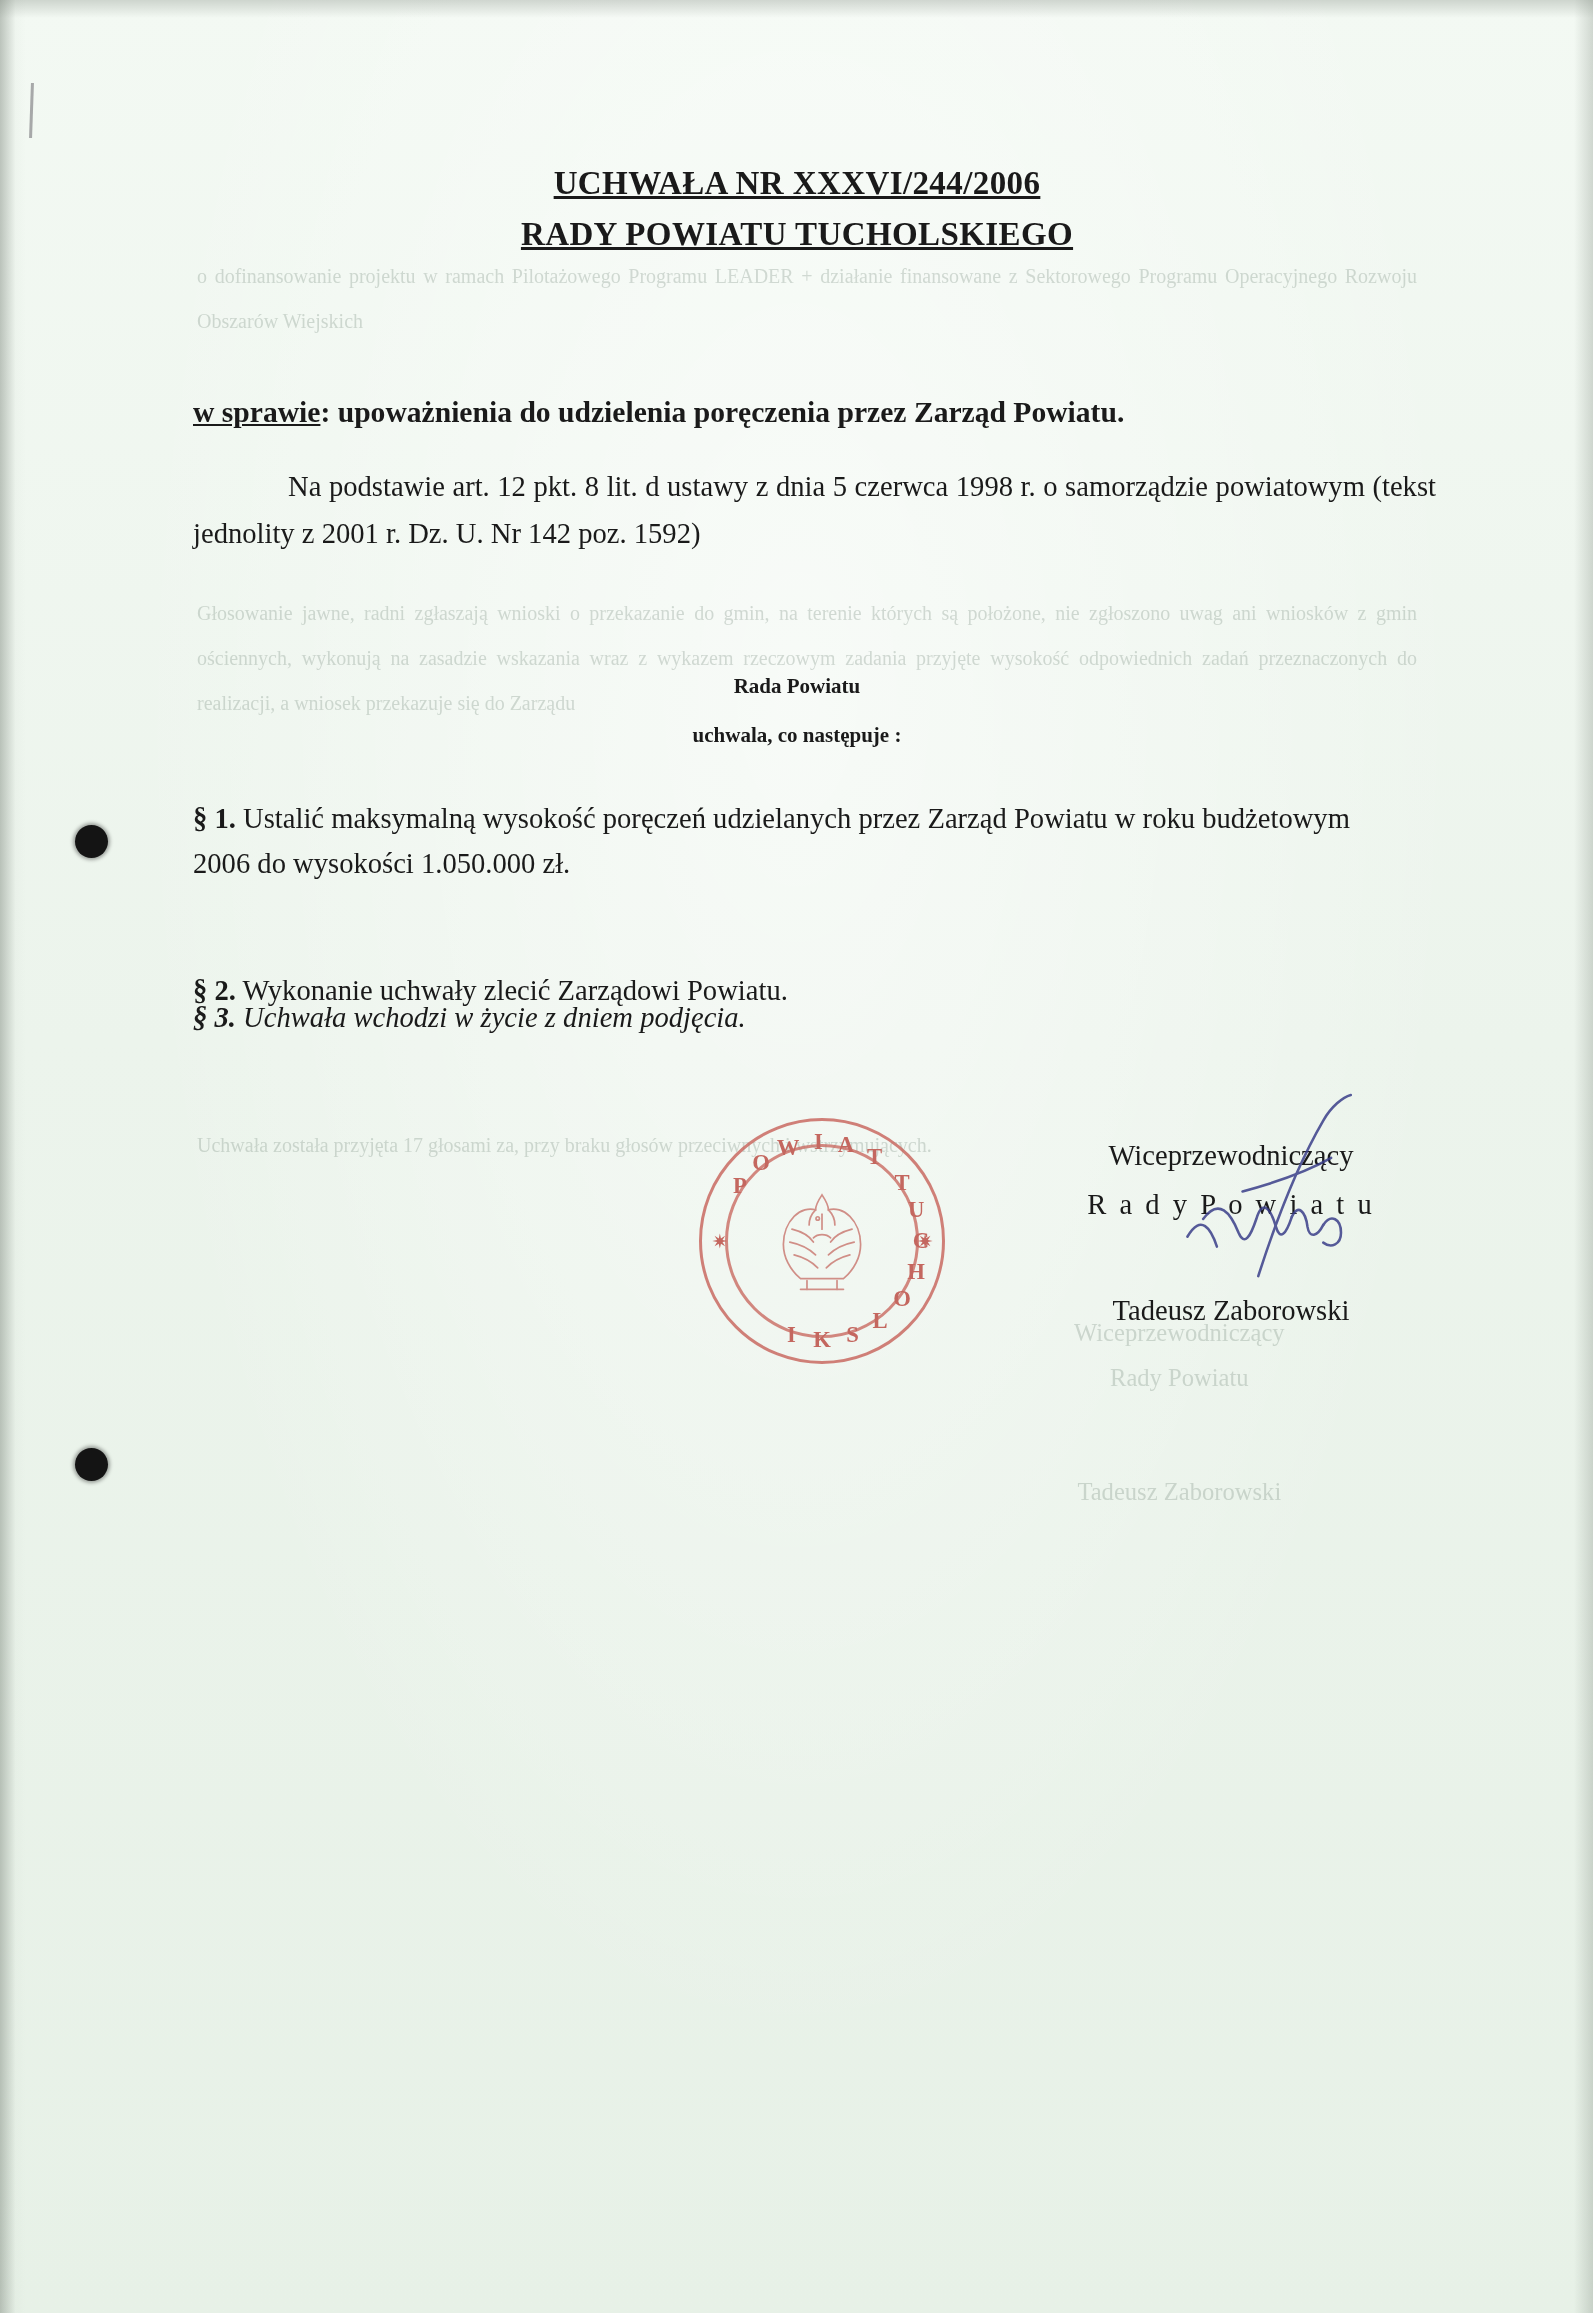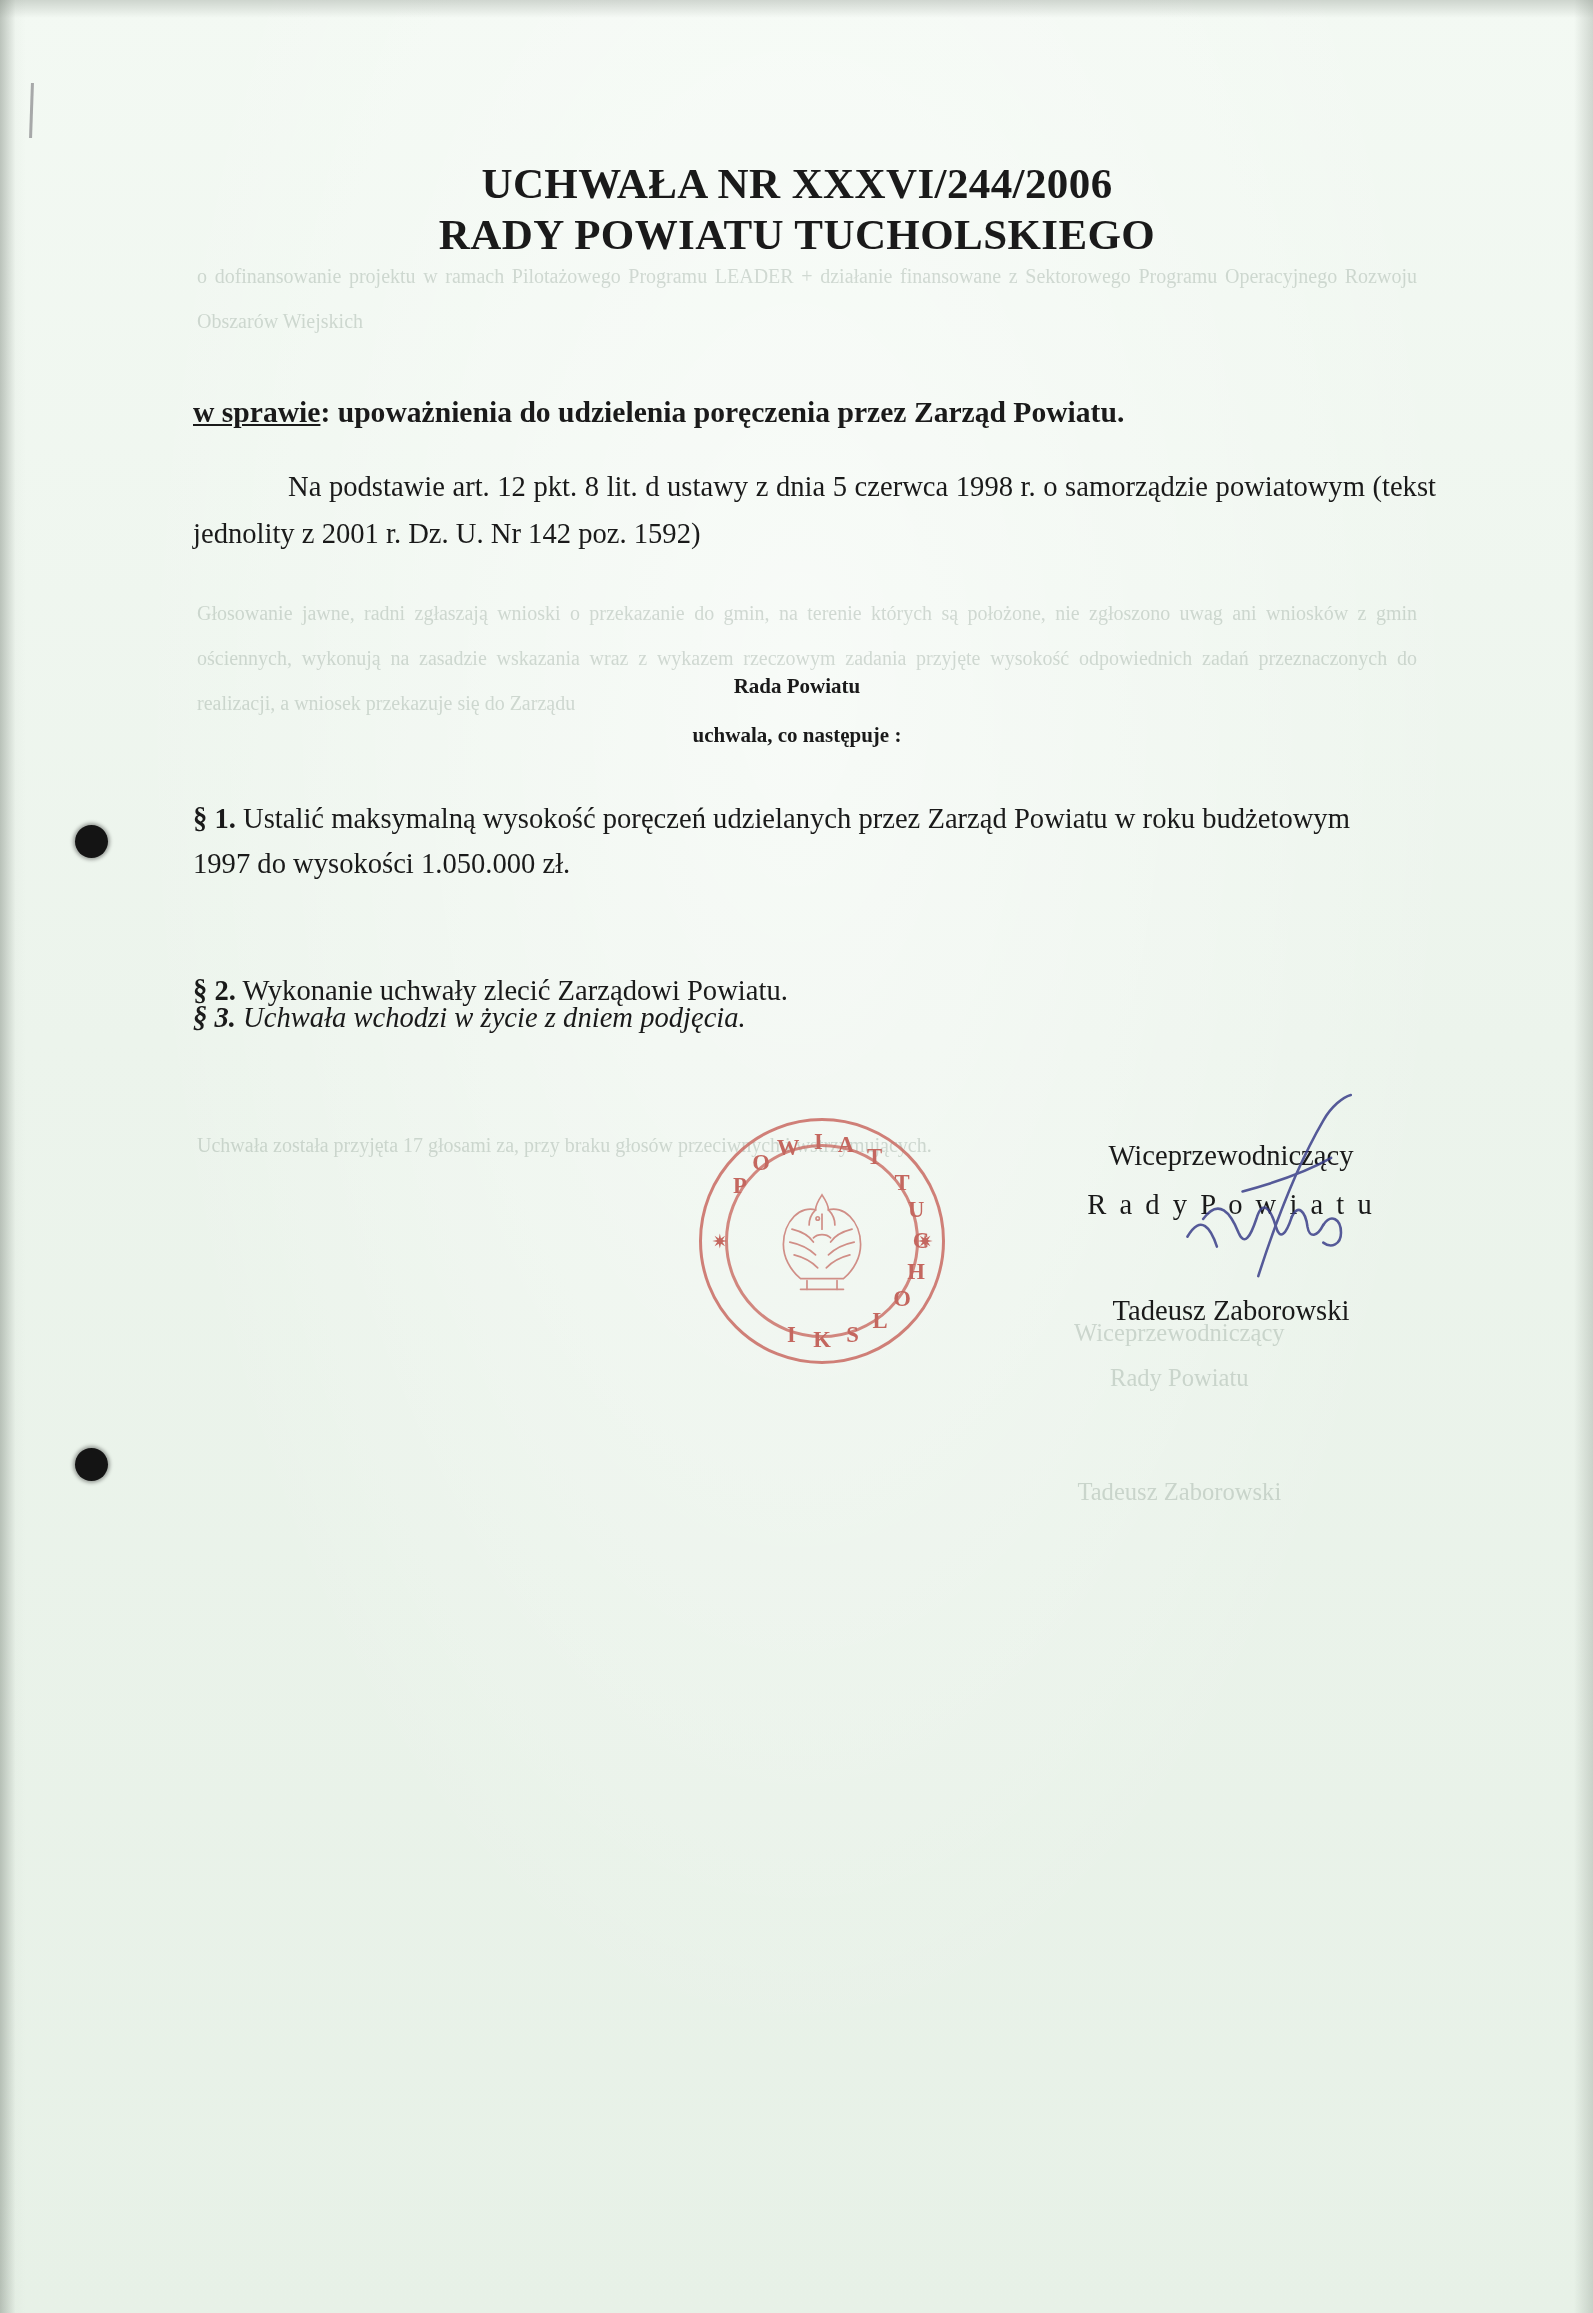--- a/index.html
+++ b/index.html
@@ -104,23 +104,24 @@
 
   .title-block {
     position: absolute;
     left: 0;
     right: 0;
     top: 158px;
     text-align: center;
   }
   .title-line {
     font-weight: bold;
-    font-size: 43px;
+    font-size: 33px;
     letter-spacing: 0.4px;
     line-height: 51px;
+    text-decoration: underline;
   }
 
   .subject {
     position: absolute;
     left: 193px;
     right: 158px;
     top: 384px;
     font-size: 29.6px;
     font-weight: bold;
     margin-top: 12px;
@@ -269,21 +270,21 @@
     </div>
 
     <div class="legal-basis">Na podstawie art. 12 pkt. 8 lit. d ustawy z dnia 5 czerwca 1998 r. o samorządzie powiatowym (tekst jednolity z 2001 r. Dz. U. Nr 142 poz. 1592)</div>
 
     <div class="council-block">
       <div>Rada Powiatu</div>
       <div>uchwala, co następuje :</div>
     </div>
 
     <div class="para p1">
-      <b>§ 1.</b><span> Ustalić maksymalną wysokość poręczeń udzielanych przez Zarząd Powiatu w roku budżetowym 1997 do wysokości 1.050.000 zł.</span>
+      <b>§ 1.</b><span> Ustalić maksymalną wysokość poręczeń udzielanych przez Zarząd Powiatu w roku budżetowym 2006 do wysokości 1.050.000 zł.</span>
     </div>
 
     <div class="para p2">
       <b>§ 2.</b><span> Wykonanie uchwały zlecić Zarządowi Powiatu.</span>
     </div>
 
     <div class="para p3">
       <b>§ 3.</b><span> Uchwała wchodzi w życie z dniem podjęcia.</span>
     </div>
 

